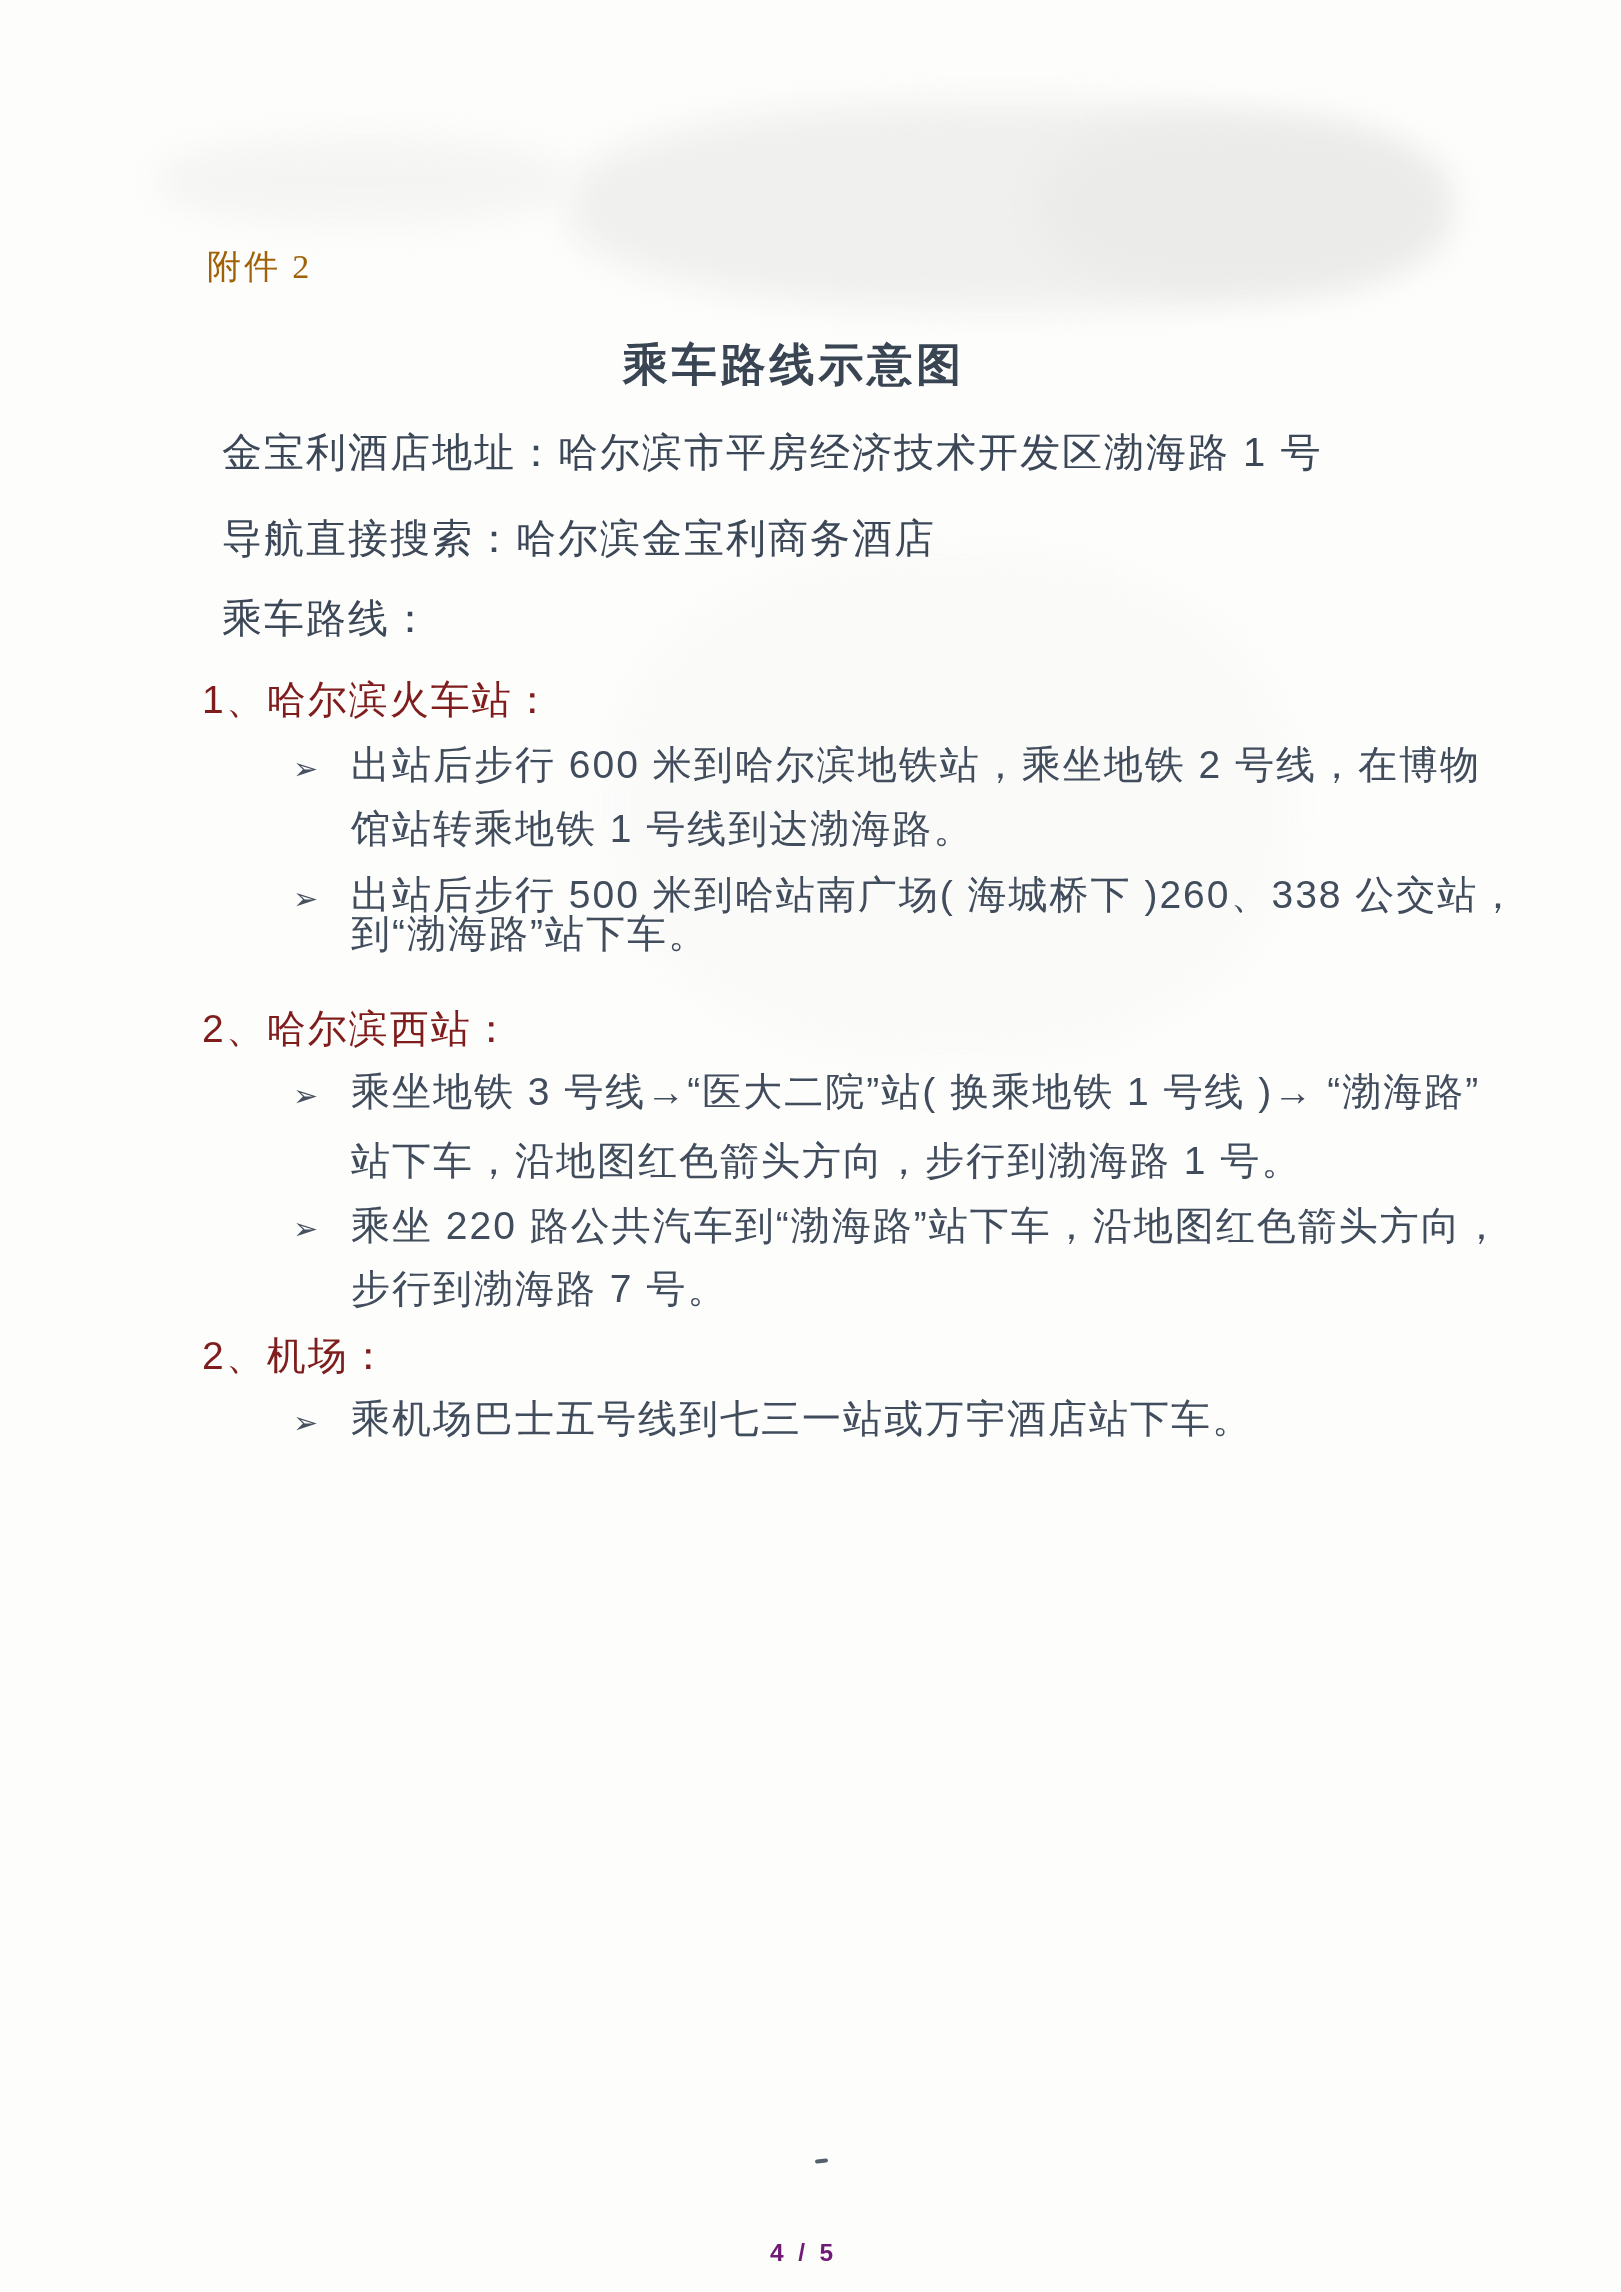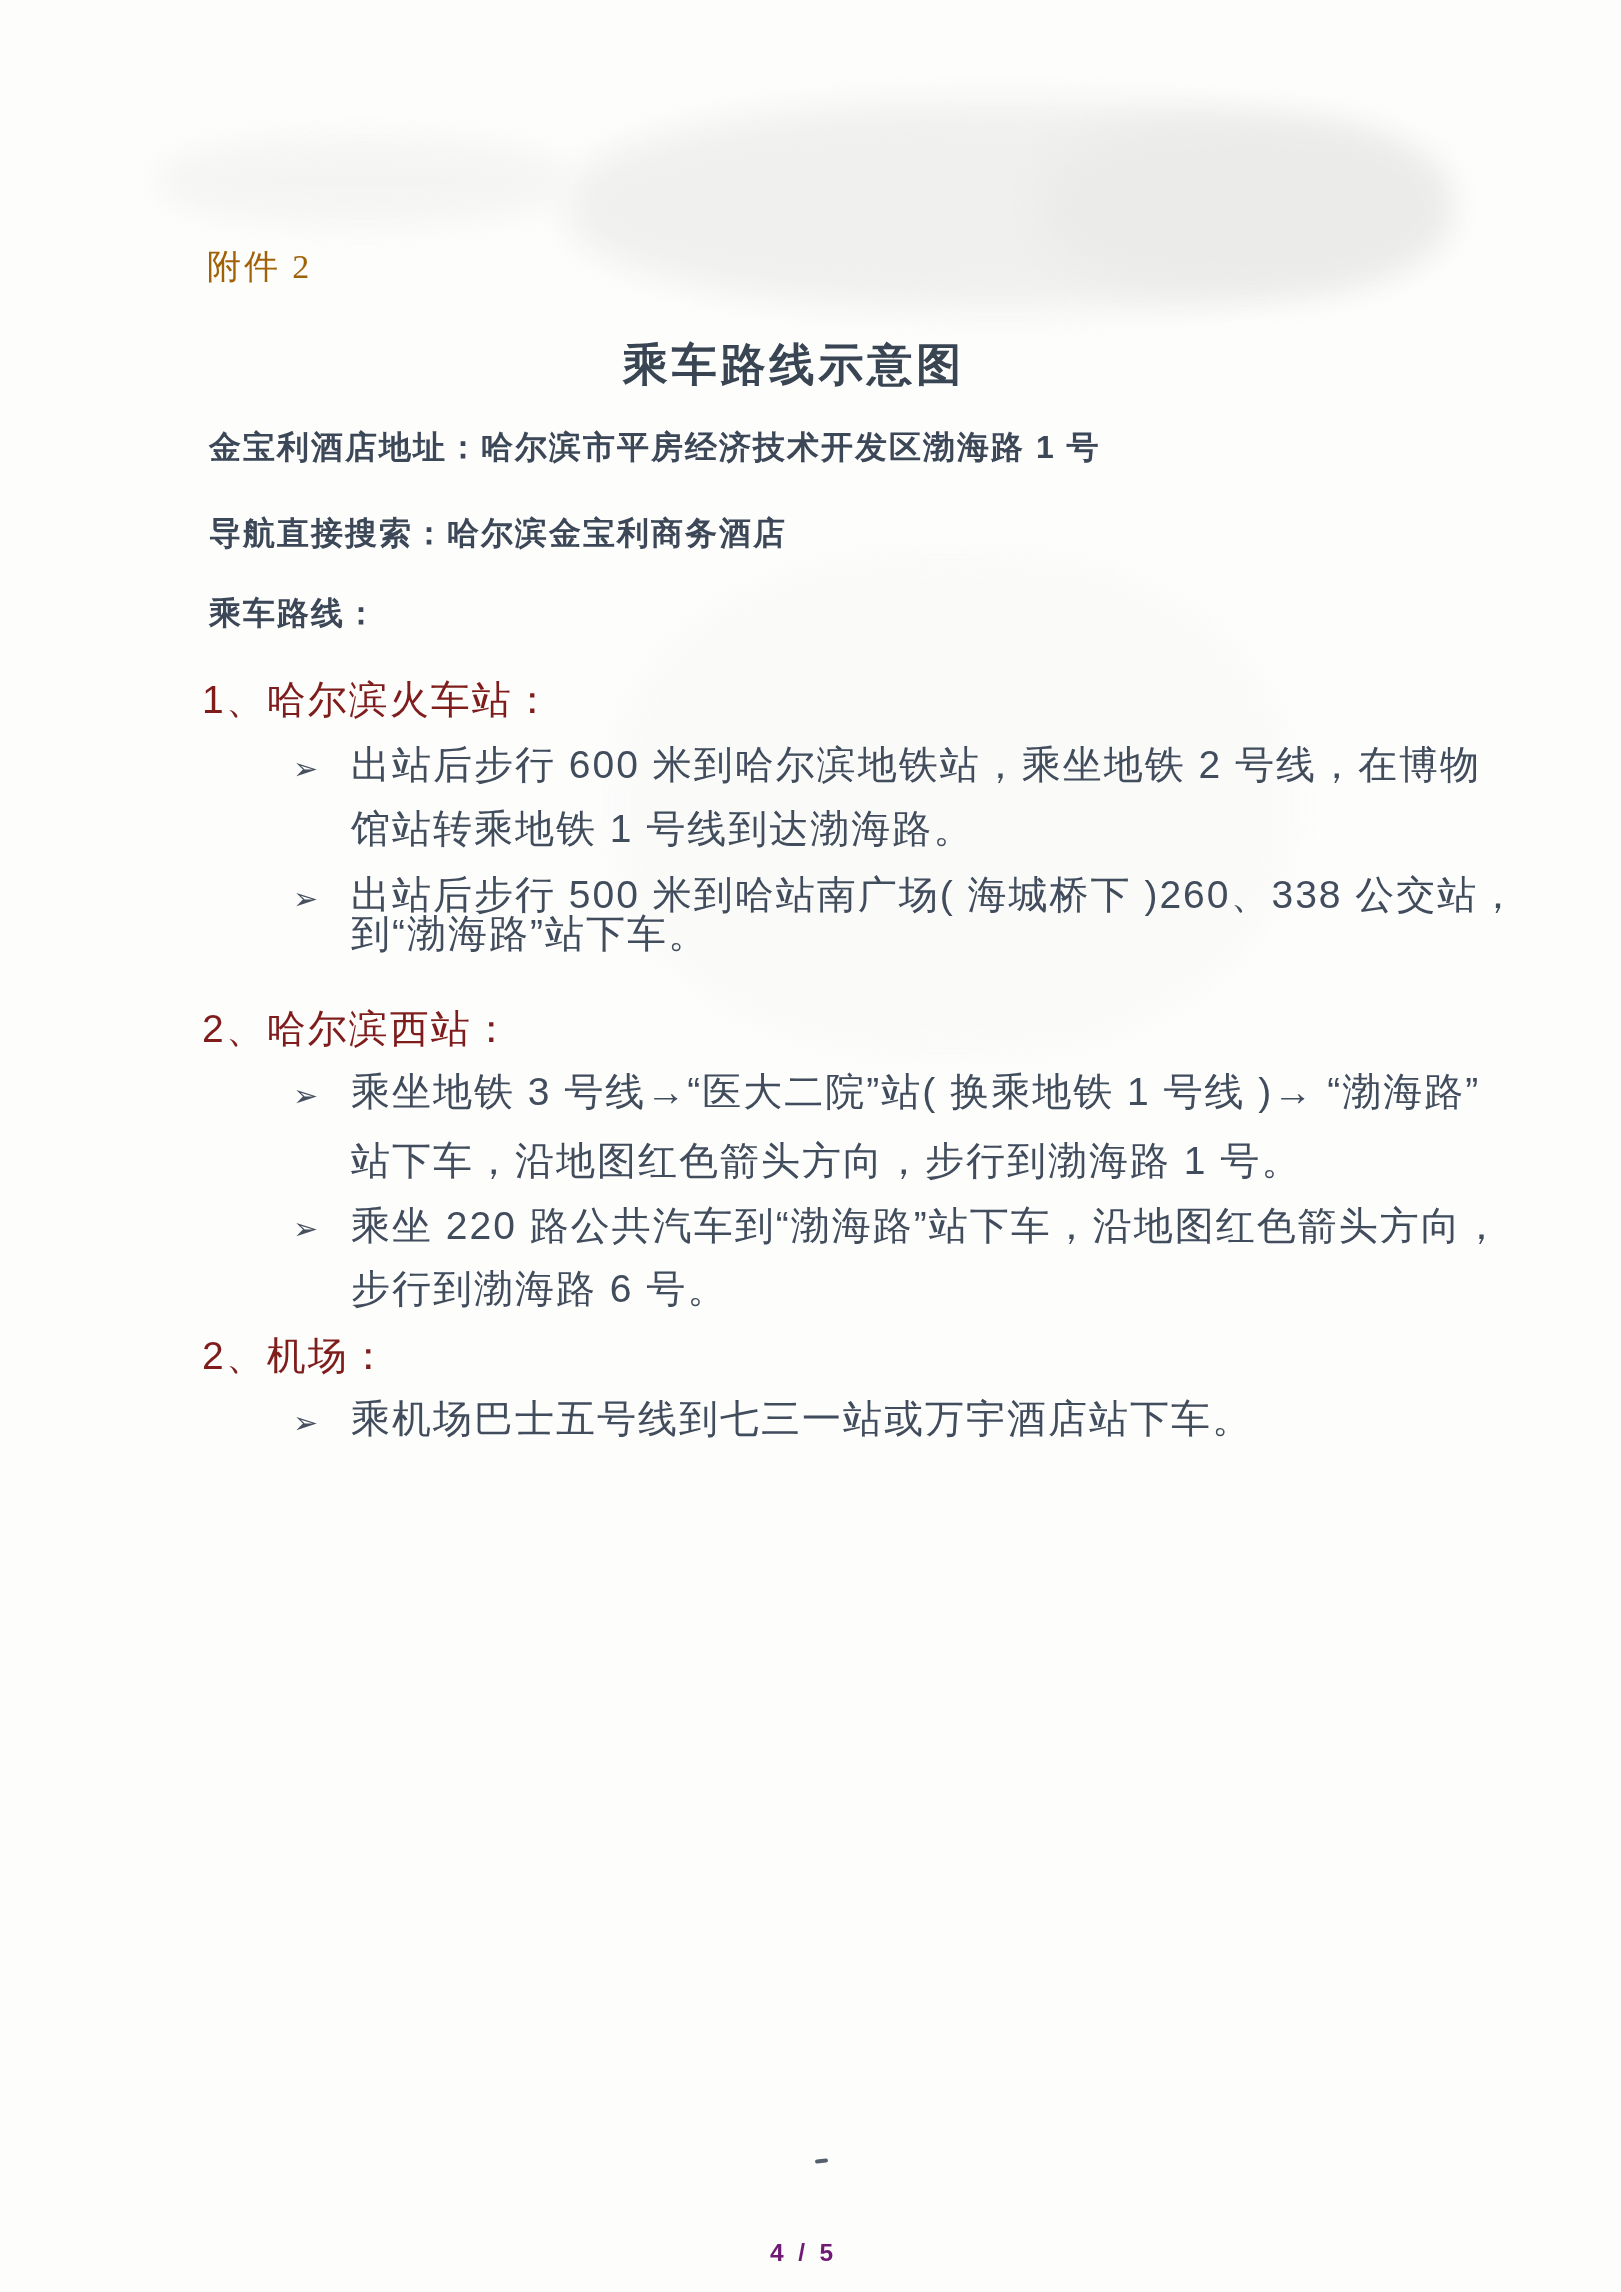--- a/index.html
+++ b/index.html
@@ -46,23 +46,23 @@
     left: 0; top: 339px;
     width: 1588px;
     text-align: center;
     font-size: 45px;
     font-weight: bold;
     letter-spacing: 3.9px;
     color: #3a4553;
     white-space: nowrap;
   }
   .label-line {
-    left: 209px;
-    font-size: 32px;
-    font-weight: bold;
+    left: 222px;
+    font-size: 40px;
+    font-weight: normal;
     color: #3c4757;
   }
   .addr   { top: 429px; }
   .navl   { top: 515px; }
   .routes { top: 595px; }
 
   .section-heading {
     left: 202px;
     font-size: 39px;
     font-weight: 500;
@@ -145,21 +145,21 @@
   <span class="bullet-arrow ba2">➢</span>
   <div class="line bullet-line b2a">出站后步行 500 米到哈站南广场( 海城桥下 )260、338 公交站，</div>
   <div class="line bullet-line b2b">到“渤海路”站下车。</div>
 
   <div class="line section-heading s2h">2、哈尔滨西站：</div>
   <span class="bullet-arrow ba3">➢</span>
   <div class="line bullet-line b3a">乘坐地铁 3 号线→“医大二院”站( 换乘地铁 1 号线 )→ “渤海路”</div>
   <div class="line bullet-line b3b">站下车，沿地图红色箭头方向，步行到渤海路 1 号。</div>
   <span class="bullet-arrow ba4">➢</span>
   <div class="line bullet-line b4a">乘坐 220 路公共汽车到“渤海路”站下车，沿地图红色箭头方向，</div>
-  <div class="line bullet-line b4b">步行到渤海路 6 号。</div>
+  <div class="line bullet-line b4b">步行到渤海路 7 号。</div>
 
   <div class="line section-heading s3h">2、机场：</div>
   <span class="bullet-arrow ba5">➢</span>
   <div class="line bullet-line b5a">乘机场巴士五号线到七三一站或万宇酒店站下车。</div>
 
   <div class="dash-mark"></div>
   <div class="page-number">4 / 5</div>
 
 </div>
 

